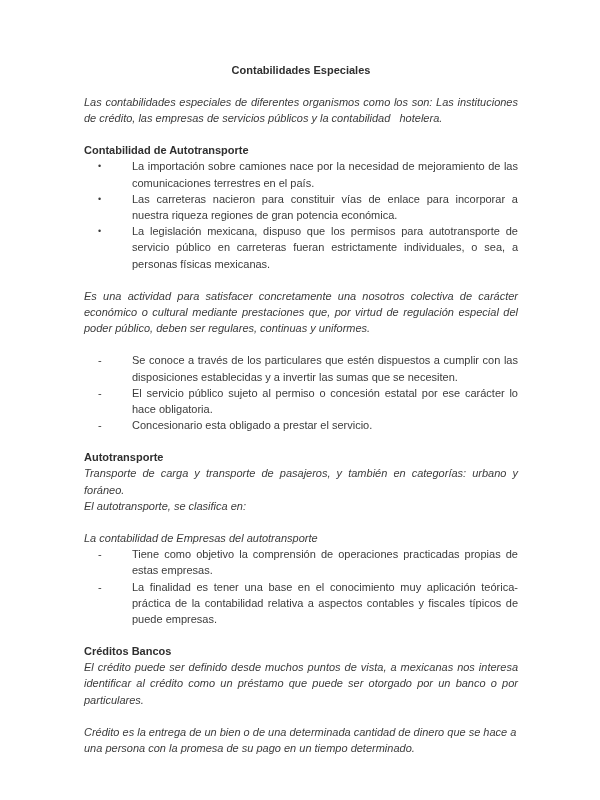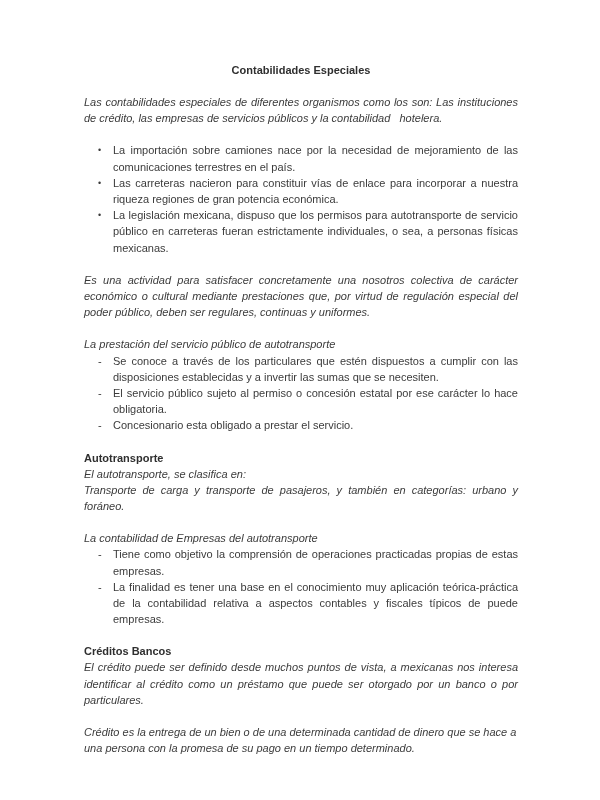--- a/index.html
+++ b/index.html
@@ -70,20 +70,21 @@
     text-align: left;
     font-size: 11px;
     line-height: 16.2px;
     color: #3b3b3b;
   }
   ul.blist.dot > li > .marker {
     font-size: 9px;
   }
   ul.blist > li > .li-text {
     display: block;
+    margin-left: 19px;
   }
   .block {
     margin-bottom: 0;
   }
   .gap {
     height: 16px;
   }
 </style>
 </head>
 <body>
@@ -91,20 +92,21 @@
 <div class="page">
   <div class="content">
 
     <h1 class="doc-title">Contabilidades Especiales</h1>
 
     <p class="para">Las contabilidades especiales de diferentes organismos como los son: Las instituciones de crédito, las empresas de servicios públicos y la contabilidad   hotelera.</p>
 
     <div class="gap"></div>
 
     <div class="block">
+      <h2 class="section-heading">Contabilidad de Autotransporte</h2>
       <ul class="blist dot">
         <li>
           <span class="marker">•</span>
           <span class="li-text">La importación sobre camiones nace por la necesidad de mejoramiento de las comunicaciones terrestres en el país.</span>
         </li>
         <li>
           <span class="marker">•</span>
           <span class="li-text">Las carreteras nacieron para constituir vías de enlace para incorporar a nuestra riqueza regiones de gran potencia económica.</span>
         </li>
         <li>
@@ -112,43 +114,42 @@
           <span class="li-text">La legislación mexicana, dispuso que los permisos para autotransporte de servicio público en carreteras fueran estrictamente individuales, o sea, a personas físicas mexicanas.</span>
         </li>
       </ul>
     </div>
 
     <div class="gap"></div>
 
     <div class="block">
       <p class="para">Es una actividad para satisfacer concretamente una nosotros colectiva de carácter económico o cultural mediante prestaciones que, por virtud de regulación especial del poder público, deben ser regulares, continuas y uniformes.</p>
       <div class="gap"></div>
-      <p class="para last-left">La prestación del servicio público de autotransporte</p>
       <ul class="blist">
         <li>
           <span class="marker">-</span>
           <span class="li-text">Se conoce a través de los particulares que estén dispuestos a cumplir con las disposiciones establecidas y a invertir las sumas que se necesiten.</span>
         </li>
         <li>
           <span class="marker">-</span>
           <span class="li-text">El servicio público sujeto al permiso o concesión estatal por ese carácter lo hace obligatoria.</span>
         </li>
         <li>
           <span class="marker">-</span>
           <span class="li-text">Concesionario esta obligado a prestar el servicio.</span>
         </li>
       </ul>
     </div>
 
     <div class="gap"></div>
 
     <div class="block">
       <h2 class="section-heading">Autotransporte</h2>
+      <p class="para">Transporte de carga y transporte de pasajeros, y también en categorías: urbano y foráneo.</p>
       <p class="para last-left">El autotransporte, se clasifica en:</p>
-      <p class="para">Transporte de carga y transporte de pasajeros, y también en categorías: urbano y foráneo.</p>
       <div class="gap"></div>
       <p class="para last-left">La contabilidad de Empresas del autotransporte</p>
       <ul class="blist">
         <li>
           <span class="marker">-</span>
           <span class="li-text">Tiene como objetivo la comprensión de operaciones practicadas propias de estas empresas.</span>
         </li>
         <li>
           <span class="marker">-</span>
           <span class="li-text">La finalidad es tener una base en el conocimiento muy aplicación teórica-práctica de la contabilidad relativa a aspectos contables y fiscales típicos de puede empresas.</span>

